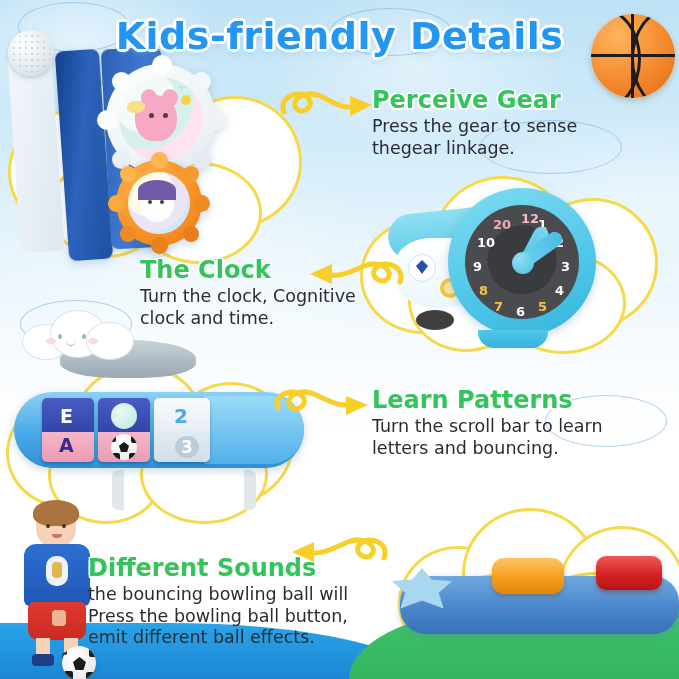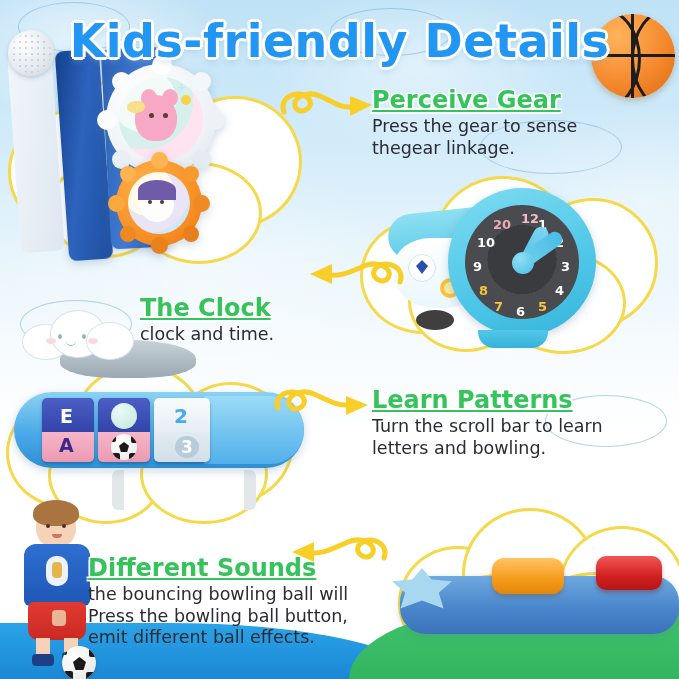--- a/index.html
+++ b/index.html
@@ -18,41 +18,40 @@
     background:
       radial-gradient(200px 110px at 12% 6%, rgba(255,255,255,.55), transparent 70%),
       radial-gradient(220px 120px at 62% 10%, rgba(255,255,255,.45), transparent 70%),
       radial-gradient(260px 130px at 95% 30%, rgba(255,255,255,.40), transparent 70%),
       radial-gradient(300px 160px at 30% 40%, rgba(255,255,255,.40), transparent 70%);
     pointer-events:none;}
 
   
   #title{
     position:absolute;left:0;right:0;top:14px;text-align:center;
-    font-size:46px;font-weight:bold;letter-spacing:.5px;
+    font-size:38px;font-weight:bold;letter-spacing:.5px;
     color:#2196f3;
     font-family:"DejaVu Sans", sans-serif;
     text-shadow:
       -2px -2px 0 #fff, 2px -2px 0 #fff, -2px 2px 0 #fff, 2px 2px 0 #fff,
       -3px 0 0 #fff, 3px 0 0 #fff, 0 -3px 0 #fff, 0 3px 0 #fff,
       0 4px 6px rgba(120,180,220,.45);
     z-index:40;
   }
 
   
   .cloudframe{position:absolute;z-index:5;}
   .cloudframe .lobe{position:absolute;background:#fff;border:3px solid #f5d949;border-radius:50%;}
 
   
   .block{position:absolute;z-index:30;}
   .head{
     font-size:24px;font-weight:bold;color:#35c45c;line-height:1.05;
     text-shadow:-1.5px -1.5px 0 #fff,1.5px -1.5px 0 #fff,-1.5px 1.5px 0 #fff,1.5px 1.5px 0 #fff;
     white-space:nowrap;
-    text-decoration:underline;
   }
   .body{
     font-size:17.5px;color:#2b2b33;line-height:1.23;margin-top:3px;font-weight:500;
   }
 
   
   .arrow{position:absolute;z-index:32;}
 
   
   .shadowed{filter:drop-shadow(0 3px 5px rgba(80,120,160,.28));}
@@ -378,32 +377,33 @@
   </div>
 
   <div class="block" style="left:372px;top:88px;width:280px;">
     <div class="head">Perceive Gear</div>
     <div class="body">
       <div>Press the gear to sense</div>
       <div>thegear linkage.</div>
     </div>
   </div>
 
-  <div class="block" style="left:140px;top:258px;width:270px;margin-top:38px;">
+  <div class="block" style="left:140px;top:258px;width:270px;">
     <div class="head">The Clock</div>
     <div class="body">
+      <div>Turn the clock, Cognitive</div>
       <div>clock and time.</div>
     </div>
   </div>
 
   <div class="block" style="left:372px;top:388px;width:290px;">
     <div class="head">Learn Patterns</div>
     <div class="body">
       <div>Turn the scroll bar to learn</div>
-      <div>letters and bowling.</div>
+      <div>letters and bouncing.</div>
     </div>
   </div>
 
   <div class="block" style="left:88px;top:556px;width:300px;">
     <div class="head">Different Sounds</div>
     <div class="body">
       <div>the bouncing bowling ball will</div>
       <div>Press the bowling ball button,</div>
       <div>emit different ball effects.</div>
     </div>

